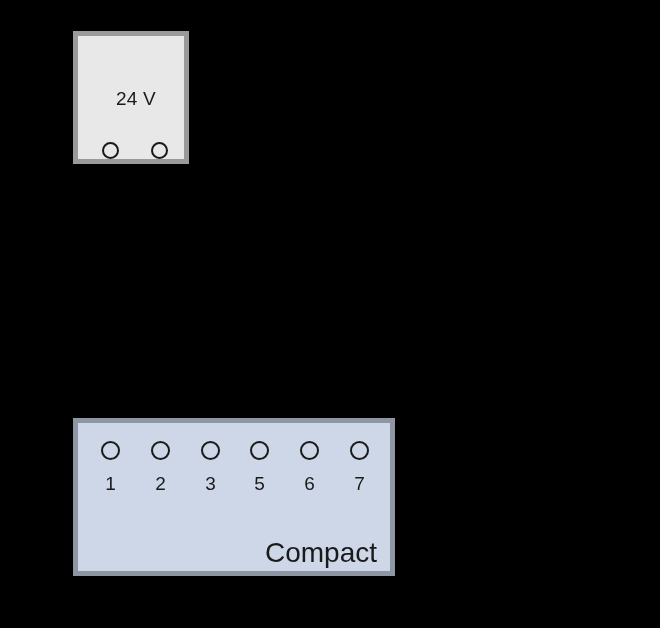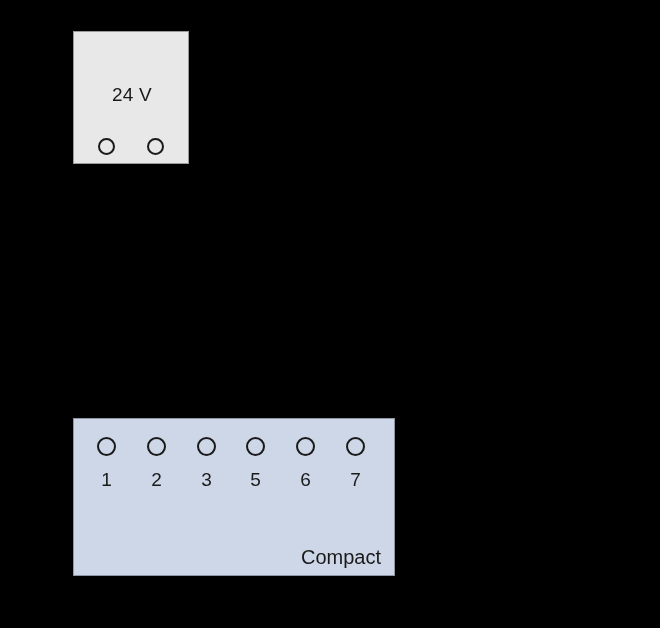--- a/index.html
+++ b/index.html
@@ -18,21 +18,21 @@
     position: relative;
     width: 660px;
     height: 628px;
     background: #000000;
   }
 
   
   .block {
     position: absolute;
     box-sizing: border-box;
-    border: 1px solid #a3a3a3;
+    border: 5px solid #a3a3a3;
   }
 
   
   #psu-block {
     left: 73px;
     top: 31px;
     width: 116px;
     height: 133px;
     background: #e8e8e8;
     border-color: #9a9a9a;
@@ -86,21 +86,21 @@
     width: 19px;
     text-align: center;
     font-size: 19px;
     color: #1a1a1a;
     line-height: 22px;
   }
   #compact-name {
     position: absolute;
     right: 13px;
     bottom: 6px;
-    font-size: 20px;
+    font-size: 28px;
     color: #1a1a1a;
     line-height: 24px;
     white-space: nowrap;
     margin-left: 29px;
   }
 </style>
 </head>
 <body>
 
 <div id="canvas">

